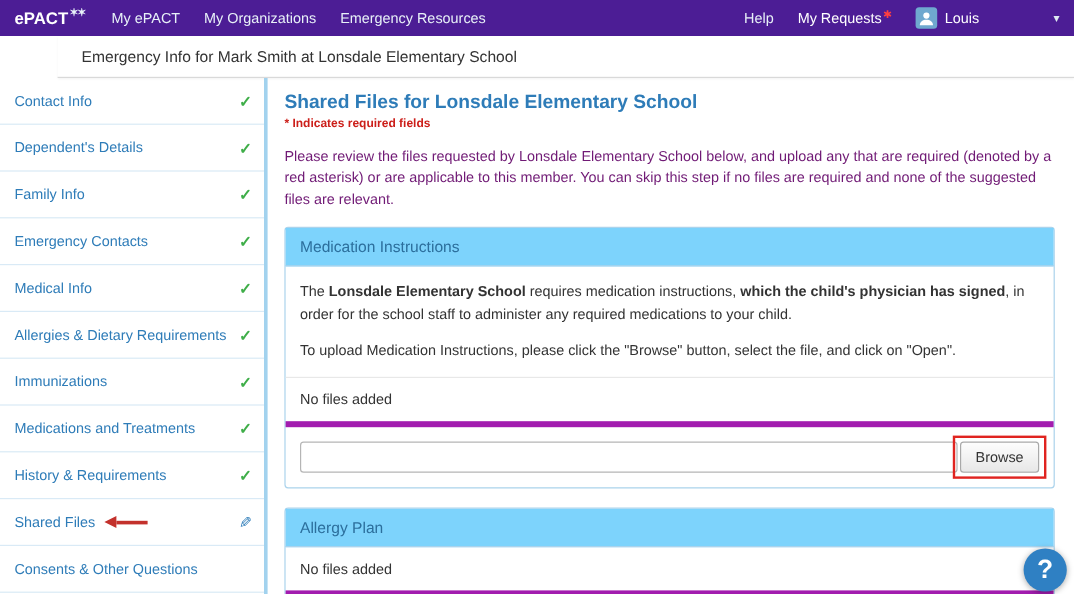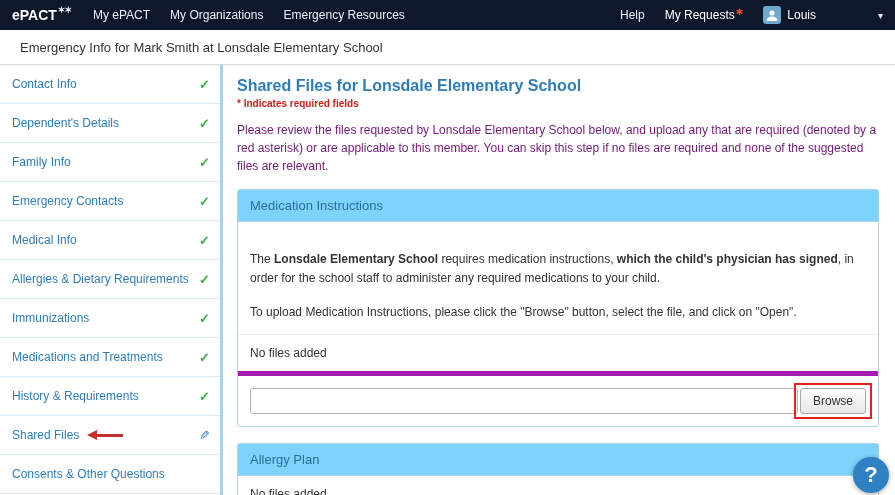--- a/index.html
+++ b/index.html
@@ -1,31 +1,31 @@
 <!DOCTYPE html>
 <html><head>
 <meta charset="utf-8">
 <style>
   html,body{margin:0;padding:0;background:#fff;}
   .app{position:relative;width:895px;height:495px;overflow:hidden;font-family:"Liberation Sans",sans-serif;background:#fff;}
 
   
-  .navbar{height:30px;background:#0f172a;display:flex;align-items:center;padding:0 12px;color:#fff;font-size:12px;}
+  .navbar{height:30px;background:#4c1d95;display:flex;align-items:center;padding:0 12px;color:#fff;font-size:12px;}
   .brand{font-weight:bold;font-size:14px;color:#fff;margin-right:22px;display:flex;align-items:flex-start;cursor:pointer;}
   .brand .stars{font-size:9px;margin-left:1px;margin-top:-2px;letter-spacing:-1px;color:#e9f3fa;}
   .nav-link{color:#e8f1f8;margin-right:20px;cursor:pointer;}
   .nav-right{margin-left:auto;display:flex;align-items:center;gap:20px;}
   .nav-requests{position:relative;cursor:pointer;}
   .req-badge{color:#ff4040;font-size:9px;position:relative;top:-4px;margin-left:1px;}
   .nav-user{display:flex;align-items:center;gap:6px;cursor:pointer;}
   .avatar{width:18px;height:18px;border-radius:3px;background:#6fa8cf;display:flex;align-items:center;justify-content:center;overflow:hidden;}
   .caret{margin-left:42px;font-size:10px;color:#dfeaf2;cursor:pointer;}
 
   
-  .titlebar{height:34px;background:#fff;border-bottom:1px solid #d9d9d9;box-shadow:0 1px 2px rgba(0,0,0,0.05);display:flex;align-items:center;padding-left:20px;font-size:13px;color:#333;}
+  .titlebar{height:34px;background:#fff;border-bottom:1px solid #d9d9d9;box-shadow:0 1px 2px rgba(0,0,0,0.05);display:flex;align-items:center;padding-left:20px;font-size:13px;color:#333;margin-left:48px;}
 
   
   .content{display:flex;height:430px;}
   .sidebar{width:220px;border-right:3px solid #a2d2ee;flex-shrink:0;}
   .side-item{height:38px;display:flex;align-items:center;padding:0 10px 0 12px;border-bottom:1px solid #d9eaf6;font-size:12px;color:#2e7cb8;cursor:pointer;}
   .side-label{white-space:nowrap;text-align:center;}
   .side-icon{margin-left:auto;font-size:13px;}
   .check{color:#3fae49;font-weight:bold;}
   .pencil{color:#2e7cb8;transform:scaleX(-1);display:inline-block;}
   .arrow-anno{display:inline-flex;align-items:center;margin-left:8px;}
@@ -34,21 +34,21 @@
 
   
   .main{flex:1;padding:10px 16px 0 14px;overflow:hidden;}
   .heading{font-size:16px;font-weight:bold;color:#2e7cb8;margin:2px 0 3px 0;}
   .req-note{font-size:10px;font-weight:bold;color:#cc1f1a;margin-bottom:7px;}
   .intro{font-size:12px;color:#701a75;line-height:1.5;margin-bottom:14px;}
 
   .panel{border:1px solid #abd3ec;border-radius:3px;margin-bottom:16px;background:#fff;}
   .panel-header{background:#7dd3fc;color:#2c6f9d;font-size:13px;padding:8px 12px;border-bottom:1px solid #abd3ec;}
   .panel-desc{padding:12px;font-size:12px;color:#333;line-height:1.55;border-bottom:1px solid #e8e8e8;}
-  .panel-desc p{margin:16px 0 12px 0;}
+  .panel-desc p{margin:0 0 12px 0;}
   .panel-desc p:last-child{margin-bottom:0;}
   .b{font-weight:bold;}
   .no-files{padding:11px 12px;font-size:12px;color:#333;border-bottom:5px solid #a21caf;}
   .file-row{padding:12px;display:flex;align-items:center;gap:2px;}
   .file-input{flex:1;height:24px;border:1px solid #b5b5b5;border-radius:3px;background:#fff;font-size:12px;padding:0 6px;box-sizing:content-box;}
   .browse-wrap{position:relative;flex-shrink:0;}
   .browse-btn{font-family:"Liberation Sans",sans-serif;font-size:12px;color:#333;padding:5px 12px;background:linear-gradient(#fdfdfd,#e7e7e7);border:1px solid #a9a9a9;border-radius:3px;cursor:pointer;}
   .red-box{position:absolute;left:-6px;top:-5px;right:-6px;bottom:-5px;border:2px solid #e02420;pointer-events:none;}
 
   

